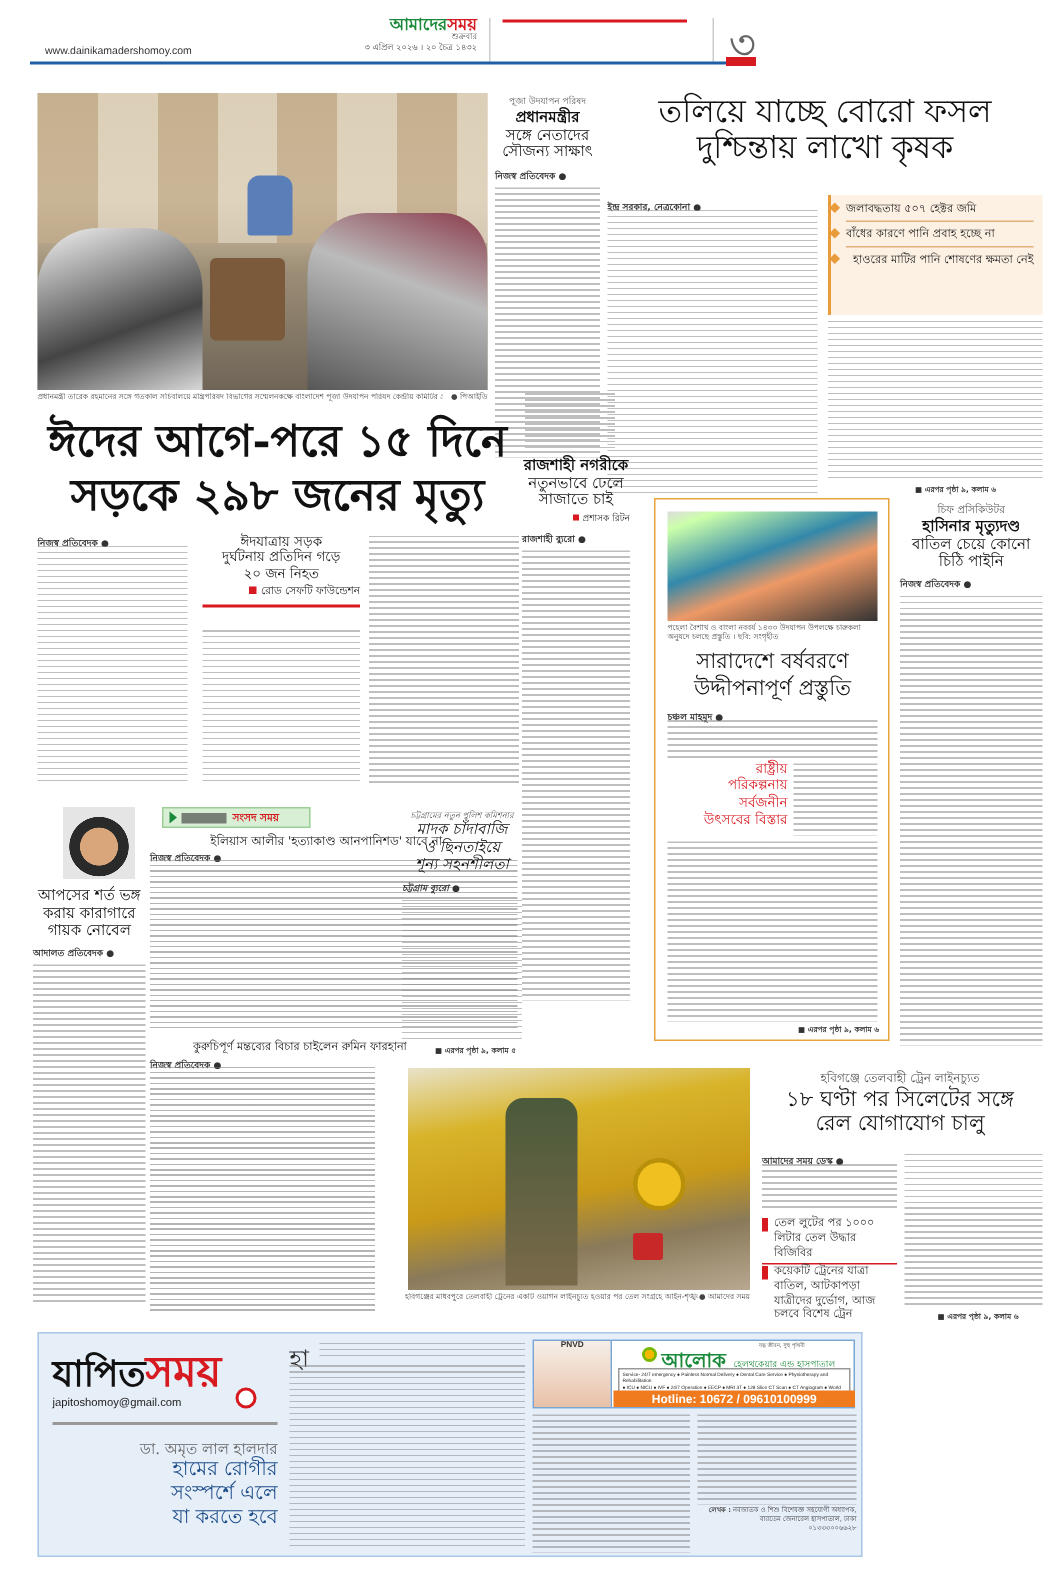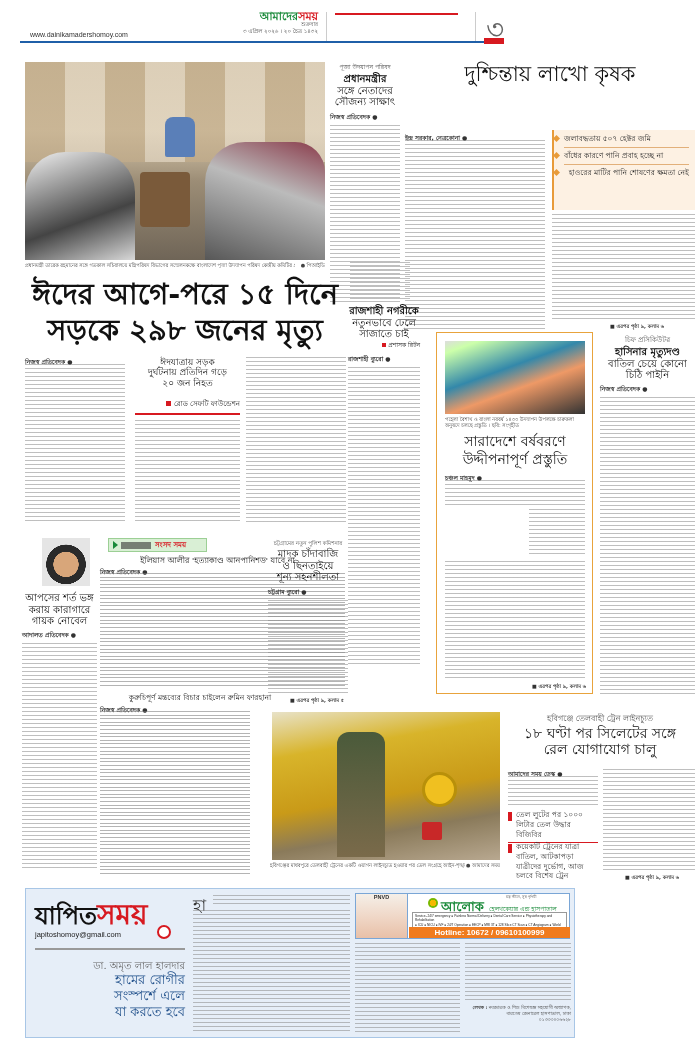--- a/index.html
+++ b/index.html
@@ -47,20 +47,21 @@
 <div class="abs" style="left:330px;top:62px;width:70px;">
   <div class="kicker" style="font-size:6px;">পূজা উদযাপন পরিষদ</div>
   <div class="hl" style="font-size:10px;font-weight:bold;">প্রধানমন্ত্রীর</div>
   <div class="hl" style="font-size:10px;">সঙ্গে নেতাদের</div>
   <div class="hl" style="font-size:10px;">সৌজন্য সাক্ষাৎ</div>
   <div class="by" style="margin-top:4px;">নিজস্ব প্রতিবেদক ●</div>
   <div class="filler" style="height:180px;margin-top:2px;"></div>
 </div>
 
 <div class="abs" style="left:405px;top:62px;width:290px;">
+  <div class="hl" style="font-size:21px;">তলিয়ে যাচ্ছে বোরো ফসল</div>
   <div class="hl" style="font-size:21px;">দুশ্চিন্তায় লাখো কৃষক</div>
 </div>
 <div class="abs by" style="left:405px;top:133px;">ইন্দ্র সরকার, নেত্রকোনা ●</div>
 <div class="abs filler" style="left:405px;top:140px;width:140px;height:190px;"></div>
 <div class="abs" style="left:552px;top:130px;width:143px;height:80px;background:#fdf1e3;border-left:2px solid #e89b3a;padding:4px 6px 0 10px;">
   <div style="position:relative;font-size:7.5px;line-height:1.3;border-bottom:1px solid #e2b07a;padding-bottom:3px;">
     <span class="abs" style="left:-10px;top:2px;width:5px;height:5px;background:#e89b3a;transform:rotate(45deg);"></span>
     <span>জলাবদ্ধতায় ৫০৭ হেক্টর জমি</span>
   </div>
   <div style="position:relative;font-size:7.5px;line-height:1.3;border-bottom:1px solid #e2b07a;padding:3px 0;">
@@ -76,21 +77,21 @@
 <div class="abs by" style="left:610px;top:323px;font-size:5px;">■ এরপর পৃষ্ঠা ৯, কলাম ৬</div>
 
 <div class="abs hl" style="left:20px;top:278px;width:330px;font-size:29px;font-weight:bold;">ঈদের আগে-পরে ১৫ দিনে</div>
 <div class="abs hl" style="left:20px;top:314px;width:330px;font-size:29px;font-weight:bold;">সড়কে ২৯৮ জনের মৃত্যু</div>
 <div class="abs by" style="left:25px;top:357px;">নিজস্ব প্রতিবেদক ●</div>
 <div class="abs filler" style="left:25px;top:364px;width:100px;height:160px;"></div>
 <div class="abs" style="left:135px;top:357px;width:105px;border-bottom:2px solid #d71920;padding-bottom:3px;">
   <div class="hl" style="font-size:9px;">ঈদযাত্রায় সড়ক</div>
   <div class="hl" style="font-size:9px;">দুর্ঘটনায় প্রতিদিন গড়ে</div>
   <div class="hl" style="font-size:9px;">২০ জন নিহত</div>
-  <div style="text-align:right;font-size:7px;margin-top:10px;">
+  <div style="text-align:right;font-size:7px;margin-top:0;">
     <span style="display:inline-block;width:5px;height:5px;background:#d71920;margin-right:3px;"></span><span>রোড সেফটি ফাউন্ডেশন</span>
   </div>
 </div>
 <div class="abs filler" style="left:135px;top:420px;width:105px;height:104px;"></div>
 <div class="abs filler" style="left:246px;top:357px;width:100px;height:167px;"></div>
 
 <div class="abs filler" style="left:350px;top:262px;width:60px;height:40px;"></div>
 <div class="abs" style="left:348px;top:305px;width:72px;">
   <div class="hl" style="font-size:10px;font-weight:bold;">রাজশাহী নগরীকে</div>
   <div class="hl" style="font-size:10px;">নতুনভাবে ঢেলে</div>
@@ -102,20 +103,26 @@
   <div class="filler" style="height:300px;margin-top:2px;"></div>
 </div>
 
 <div class="abs" style="left:436px;top:332px;width:157px;height:362px;border:1.5px solid #e8a33c;">
   <div class="abs photo" style="left:8px;top:8px;width:140px;height:73px;background:linear-gradient(160deg,#ddd 0%,#cfa 10%,#38a 40%,#e96 60%,#333 100%);"></div>
   <div class="abs cap" style="left:8px;top:83px;width:140px;">পহেলা বৈশাখ ও বাংলা নববর্ষ ১৪৩৩ উদযাপন উপলক্ষে চারুকলা অনুষদে চলছে প্রস্তুতি । ছবি: সংগৃহীত</div>
   <div class="abs hl" style="left:4px;top:100px;width:148px;font-size:14px;">সারাদেশে বর্ষবরণে</div>
   <div class="abs hl" style="left:4px;top:118px;width:148px;font-size:14px;">উদ্দীপনাপূর্ণ প্রস্তুতি</div>
   <div class="abs by" style="left:8px;top:140px;">চঞ্চল মাহমুদ ●</div>
   <div class="abs filler" style="left:8px;top:147px;width:140px;height:26px;"></div>
+  <div class="abs" style="left:8px;top:175px;width:80px;text-align:right;font-family:'DejaVu Serif',serif;font-size:9px;color:#d71920;line-height:1.25;">
+    <div>রাষ্ট্রীয়</div>
+    <div>পরিকল্পনায়</div>
+    <div>সর্বজনীন</div>
+    <div>উৎসবের বিস্তার</div>
+  </div>
   <div class="abs filler" style="left:92px;top:176px;width:56px;height:48px;"></div>
   <div class="abs filler" style="left:8px;top:228px;width:140px;height:120px;"></div>
   <div class="abs by" style="left:95px;top:350px;font-size:5px;">■ এরপর পৃষ্ঠা ৯, কলাম ৬</div>
 </div>
 
 <div class="abs" style="left:600px;top:334px;width:95px;">
   <div class="kicker" style="font-size:7px;">চিফ প্রসিকিউটর</div>
   <div class="hl" style="font-size:10px;font-weight:bold;">হাসিনার মৃত্যুদণ্ড</div>
   <div class="hl" style="font-size:10px;">বাতিল চেয়ে কোনো</div>
   <div class="hl" style="font-size:10px;">চিঠি পাইনি</div>
@@ -137,21 +144,21 @@
 
 <div class="abs photo" style="left:42px;top:538px;width:48px;height:48px;background:radial-gradient(circle at 50% 55%,#d8a67a 0 35%,#2a2a2a 36% 55%,#e5e5e5 56%);"></div>
 <div class="abs" style="left:22px;top:592px;width:75px;">
   <div class="hl" style="font-size:10px;">আপসের শর্ত ভঙ্গ</div>
   <div class="hl" style="font-size:10px;">করায় কারাগারে</div>
   <div class="hl" style="font-size:10px;">গায়ক নোবেল</div>
   <div class="by" style="margin-top:3px;">আদালত প্রতিবেদক ●</div>
   <div class="filler" style="height:225px;margin-top:2px;"></div>
 </div>
 
-<div class="abs" style="left:268px;top:540px;width:80px;">
+<div class="abs" style="left:268px;top:540px;width:80px;font-style:italic;">
   <div class="kicker" style="font-size:5.5px;">চট্টগ্রামের নতুন পুলিশ কমিশনার</div>
   <div class="hl" style="font-size:10px;">মাদক চাঁদাবাজি</div>
   <div class="hl" style="font-size:10px;">ও ছিনতাইয়ে</div>
   <div class="hl" style="font-size:10px;">শূন্য সহনশীলতা</div>
   <div class="by" style="margin-top:4px;">চট্টগ্রাম ব্যুরো ●</div>
   <div class="filler" style="height:95px;margin-top:2px;"></div>
 </div>
 <div class="abs by" style="left:290px;top:697px;font-size:5px;">■ এরপর পৃষ্ঠা ৯, কলাম ৫</div>
 
 <div class="abs photo" style="left:272px;top:712px;width:228px;height:148px;background:linear-gradient(170deg,#e8e2c8 0%,#d8b42a 25%,#c99a18 55%,#8a7a5a 75%,#b8a890 100%);">

